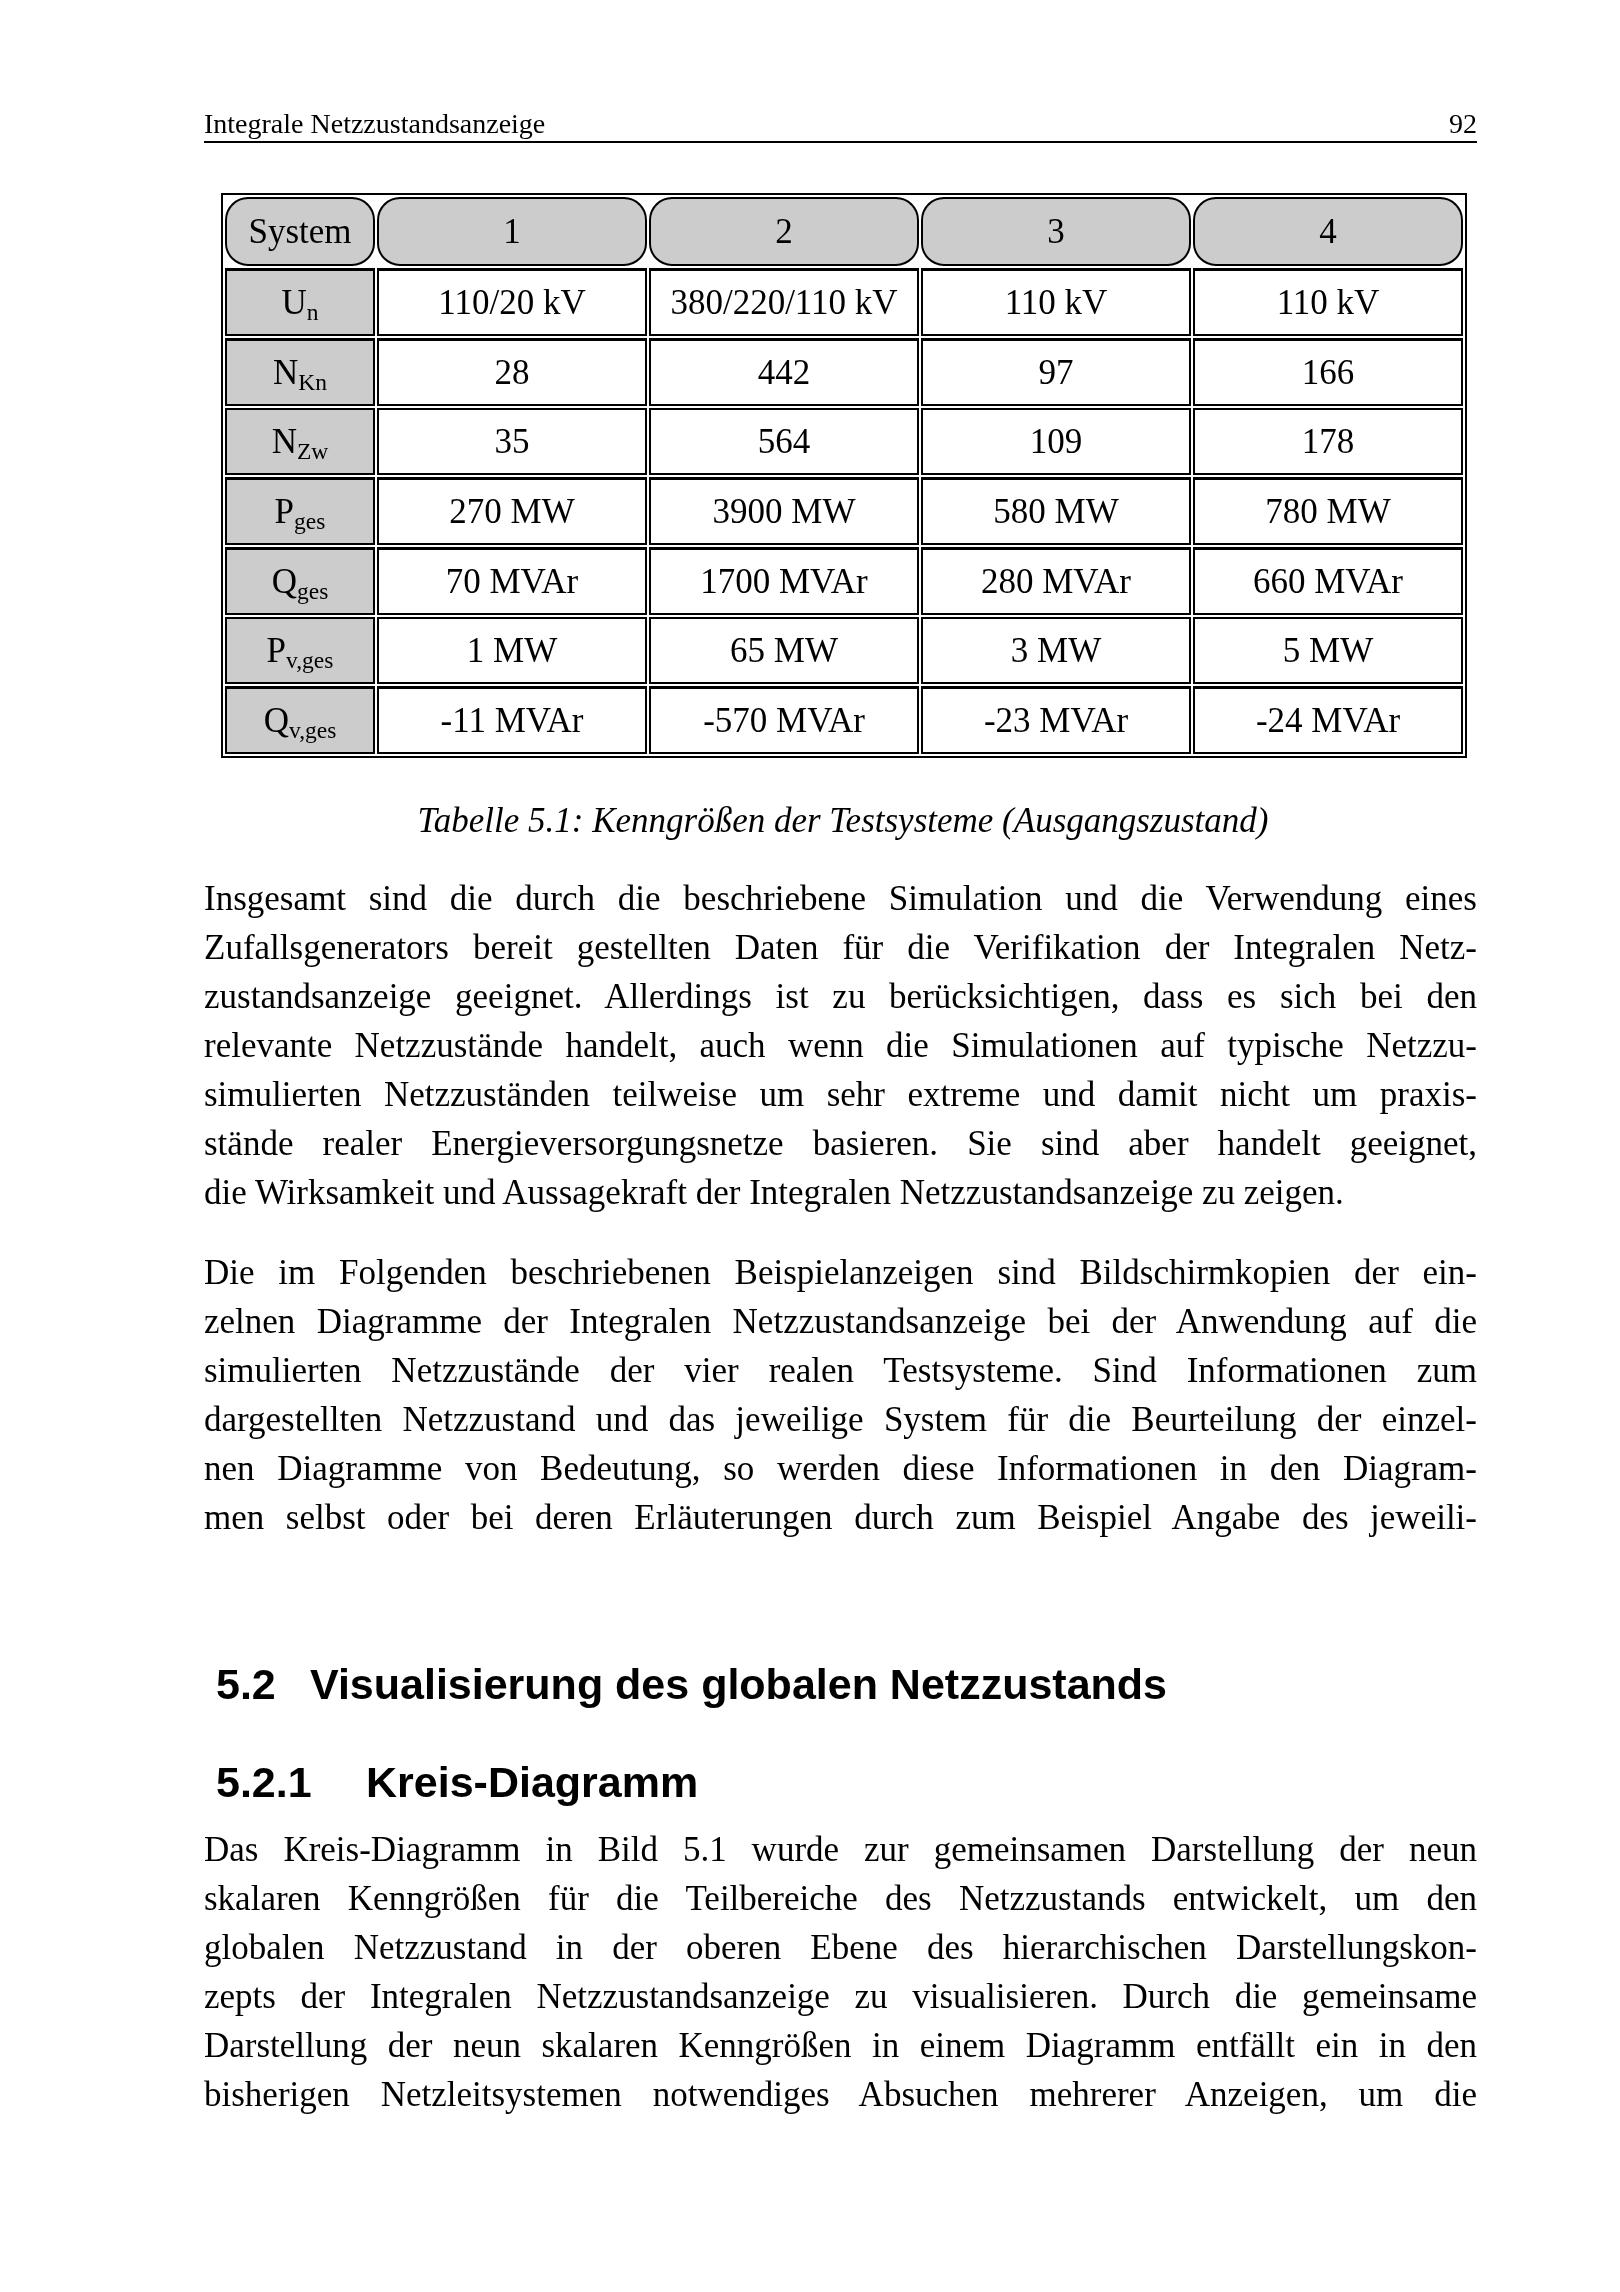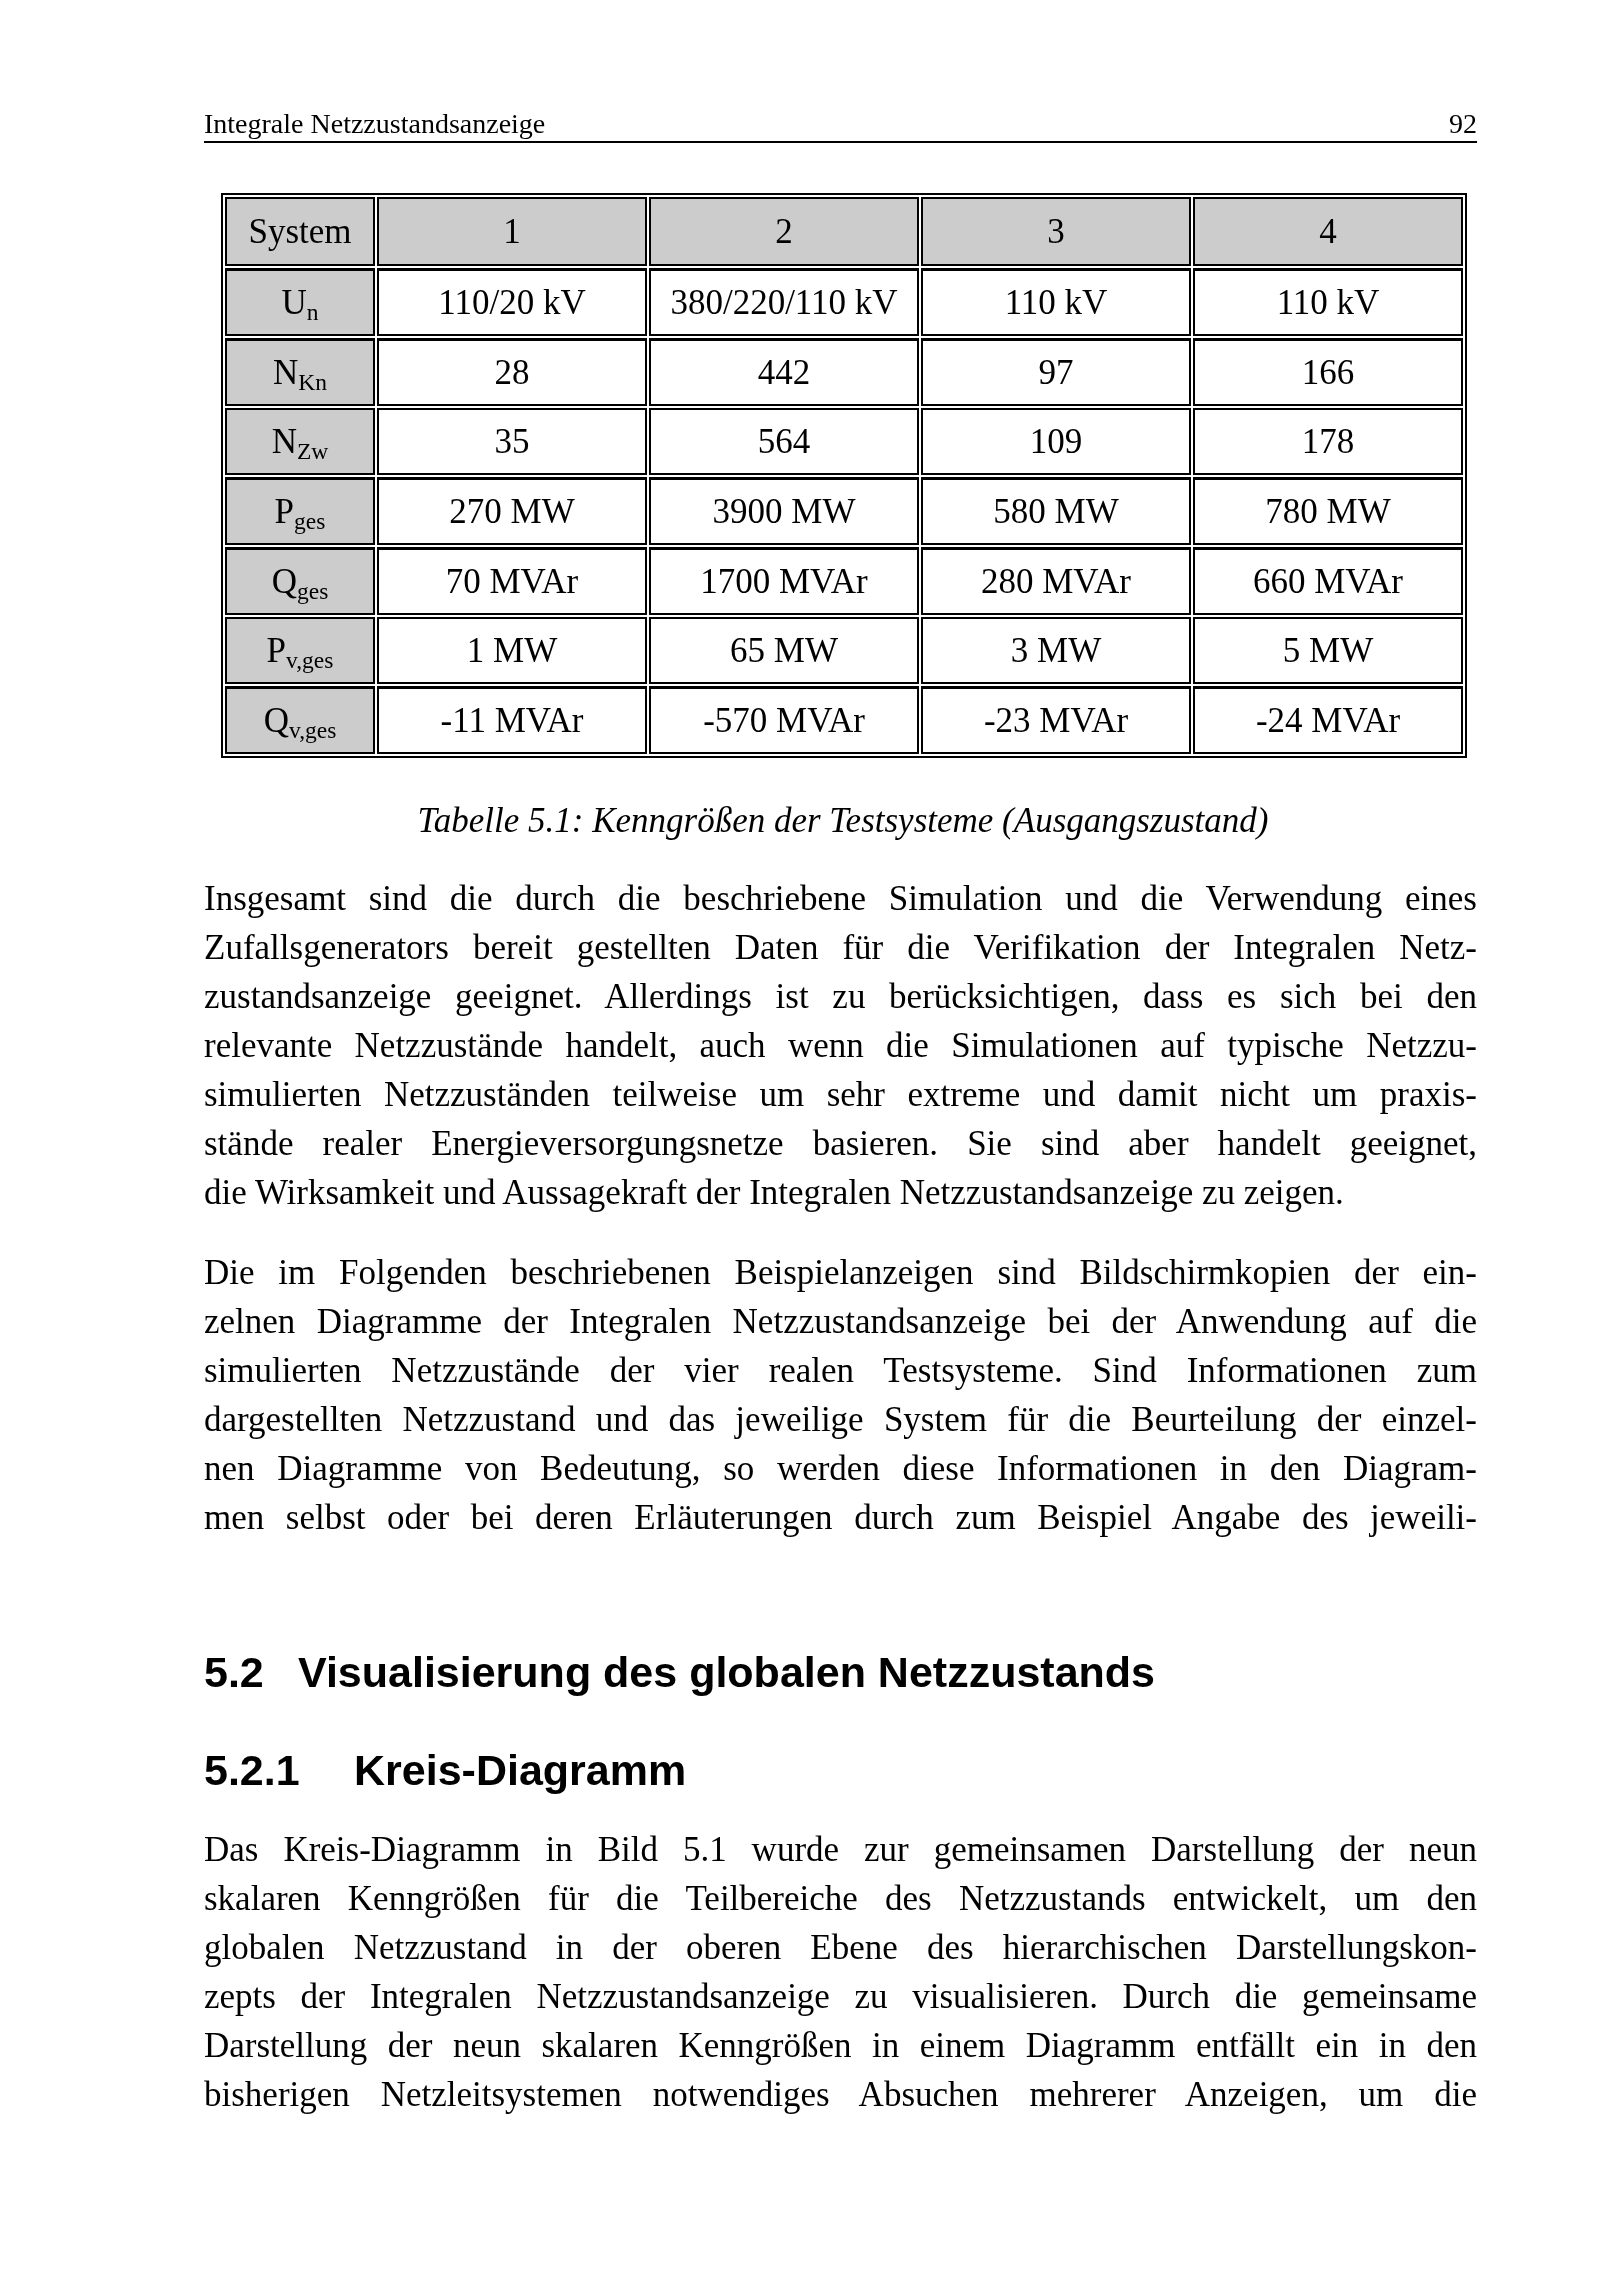--- a/index.html
+++ b/index.html
@@ -53,21 +53,21 @@
       border: 2px solid #000;
       height: 63px;
       padding: 0;
       text-align: center;
       vertical-align: middle;
       font-size: 35px;
       font-weight: normal;
       font-family: "Liberation Serif", "DejaVu Serif", serif;
       white-space: nowrap;
     }
-    .data-table tr.head th { background: #cccccc; height: 65px; }
+    .data-table tr.head th { background: #cccccc; height: 65px; border-radius: 23px; }
     .data-table th.rowhead { background: #cccccc; margin-left: 12px; }
     .data-table td { background: #ffffff; margin-top: 20px; }
     .data-table tr.thick-top > * { border-top-width: 3.9px; }
     .data-table col.c0 { width: 150px; }
     .data-table col.cx { width: 270px; }
     sub { font-size: 23.5px; vertical-align: -5.9px; line-height: 0; }
 
     
     .caption {
       position: absolute;
@@ -101,21 +101,21 @@
     }
 
     
     .heading {
       position: absolute;
       left: 193px;
       font-family: "Liberation Sans", "DejaVu Sans", sans-serif;
       font-weight: bold;
       font-size: 43px;
       line-height: 51px;
-      margin: 0;
+      margin: 12px;
       white-space: nowrap;
     }
     .heading .num { display: inline-block; }
     .h2 .num { width: 94px; }
     .h3 .num { width: 150px; }
   </style>
 </head>
 <body>
 
 <div class="page">

